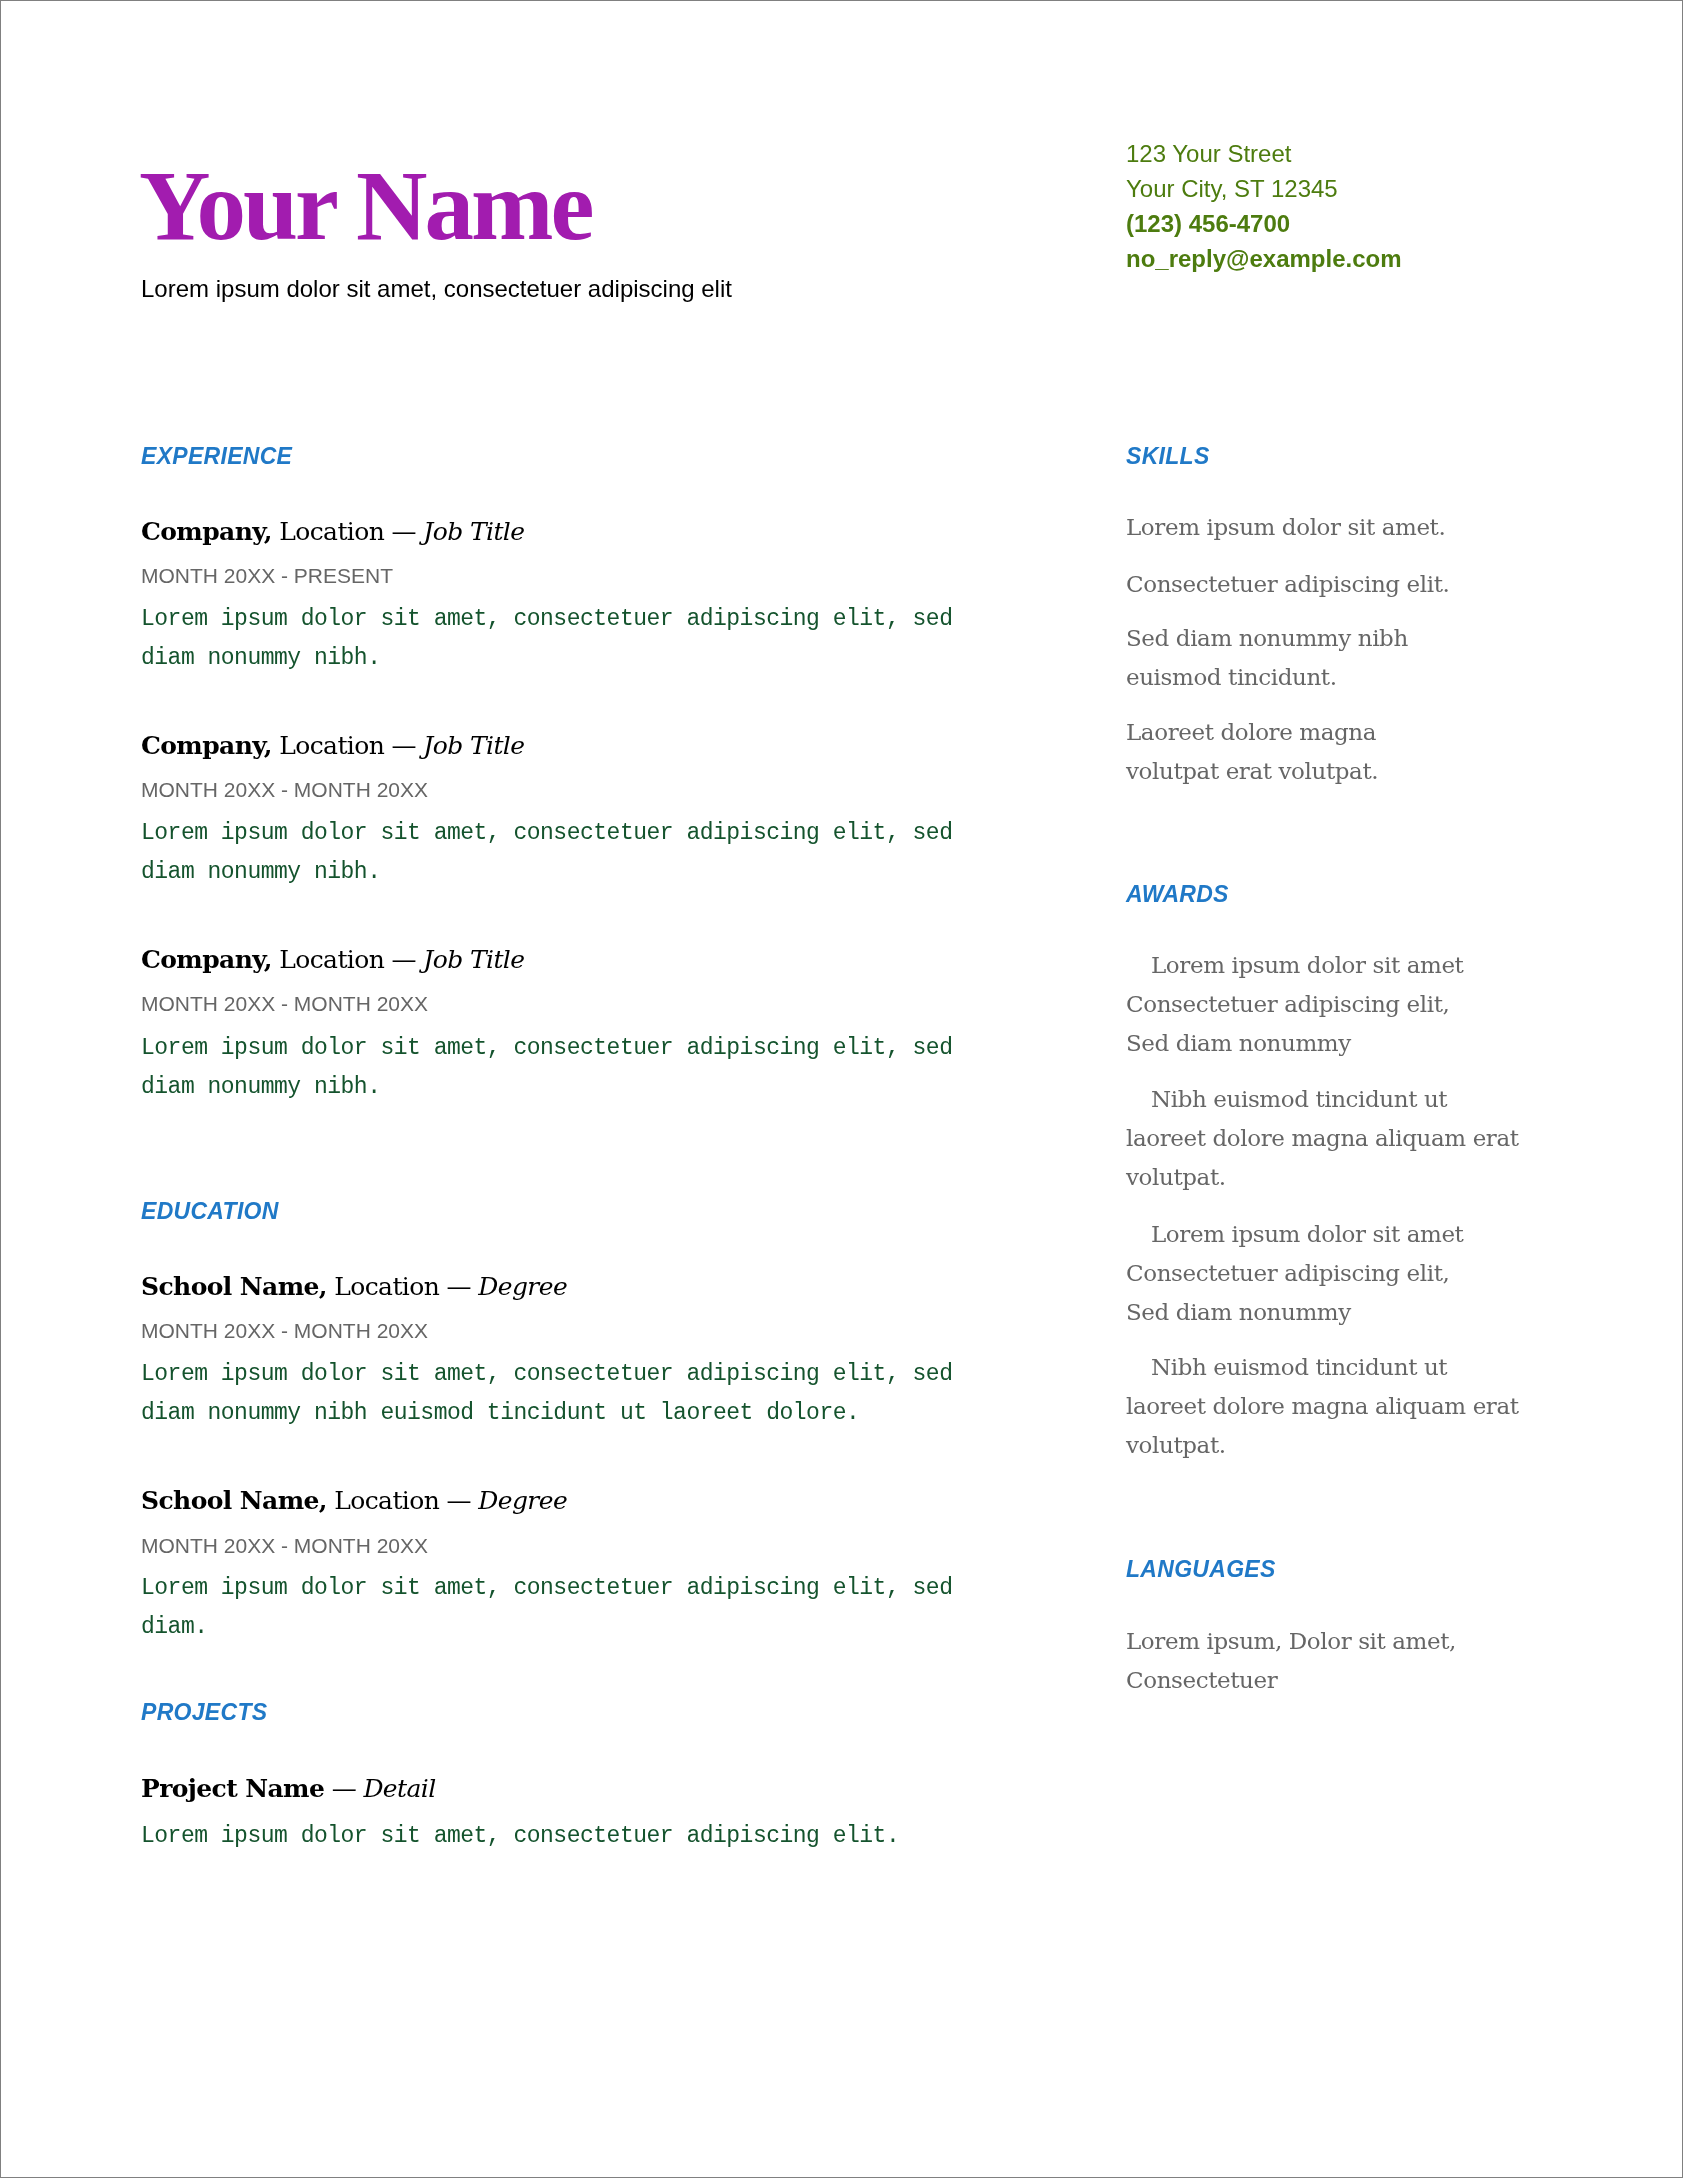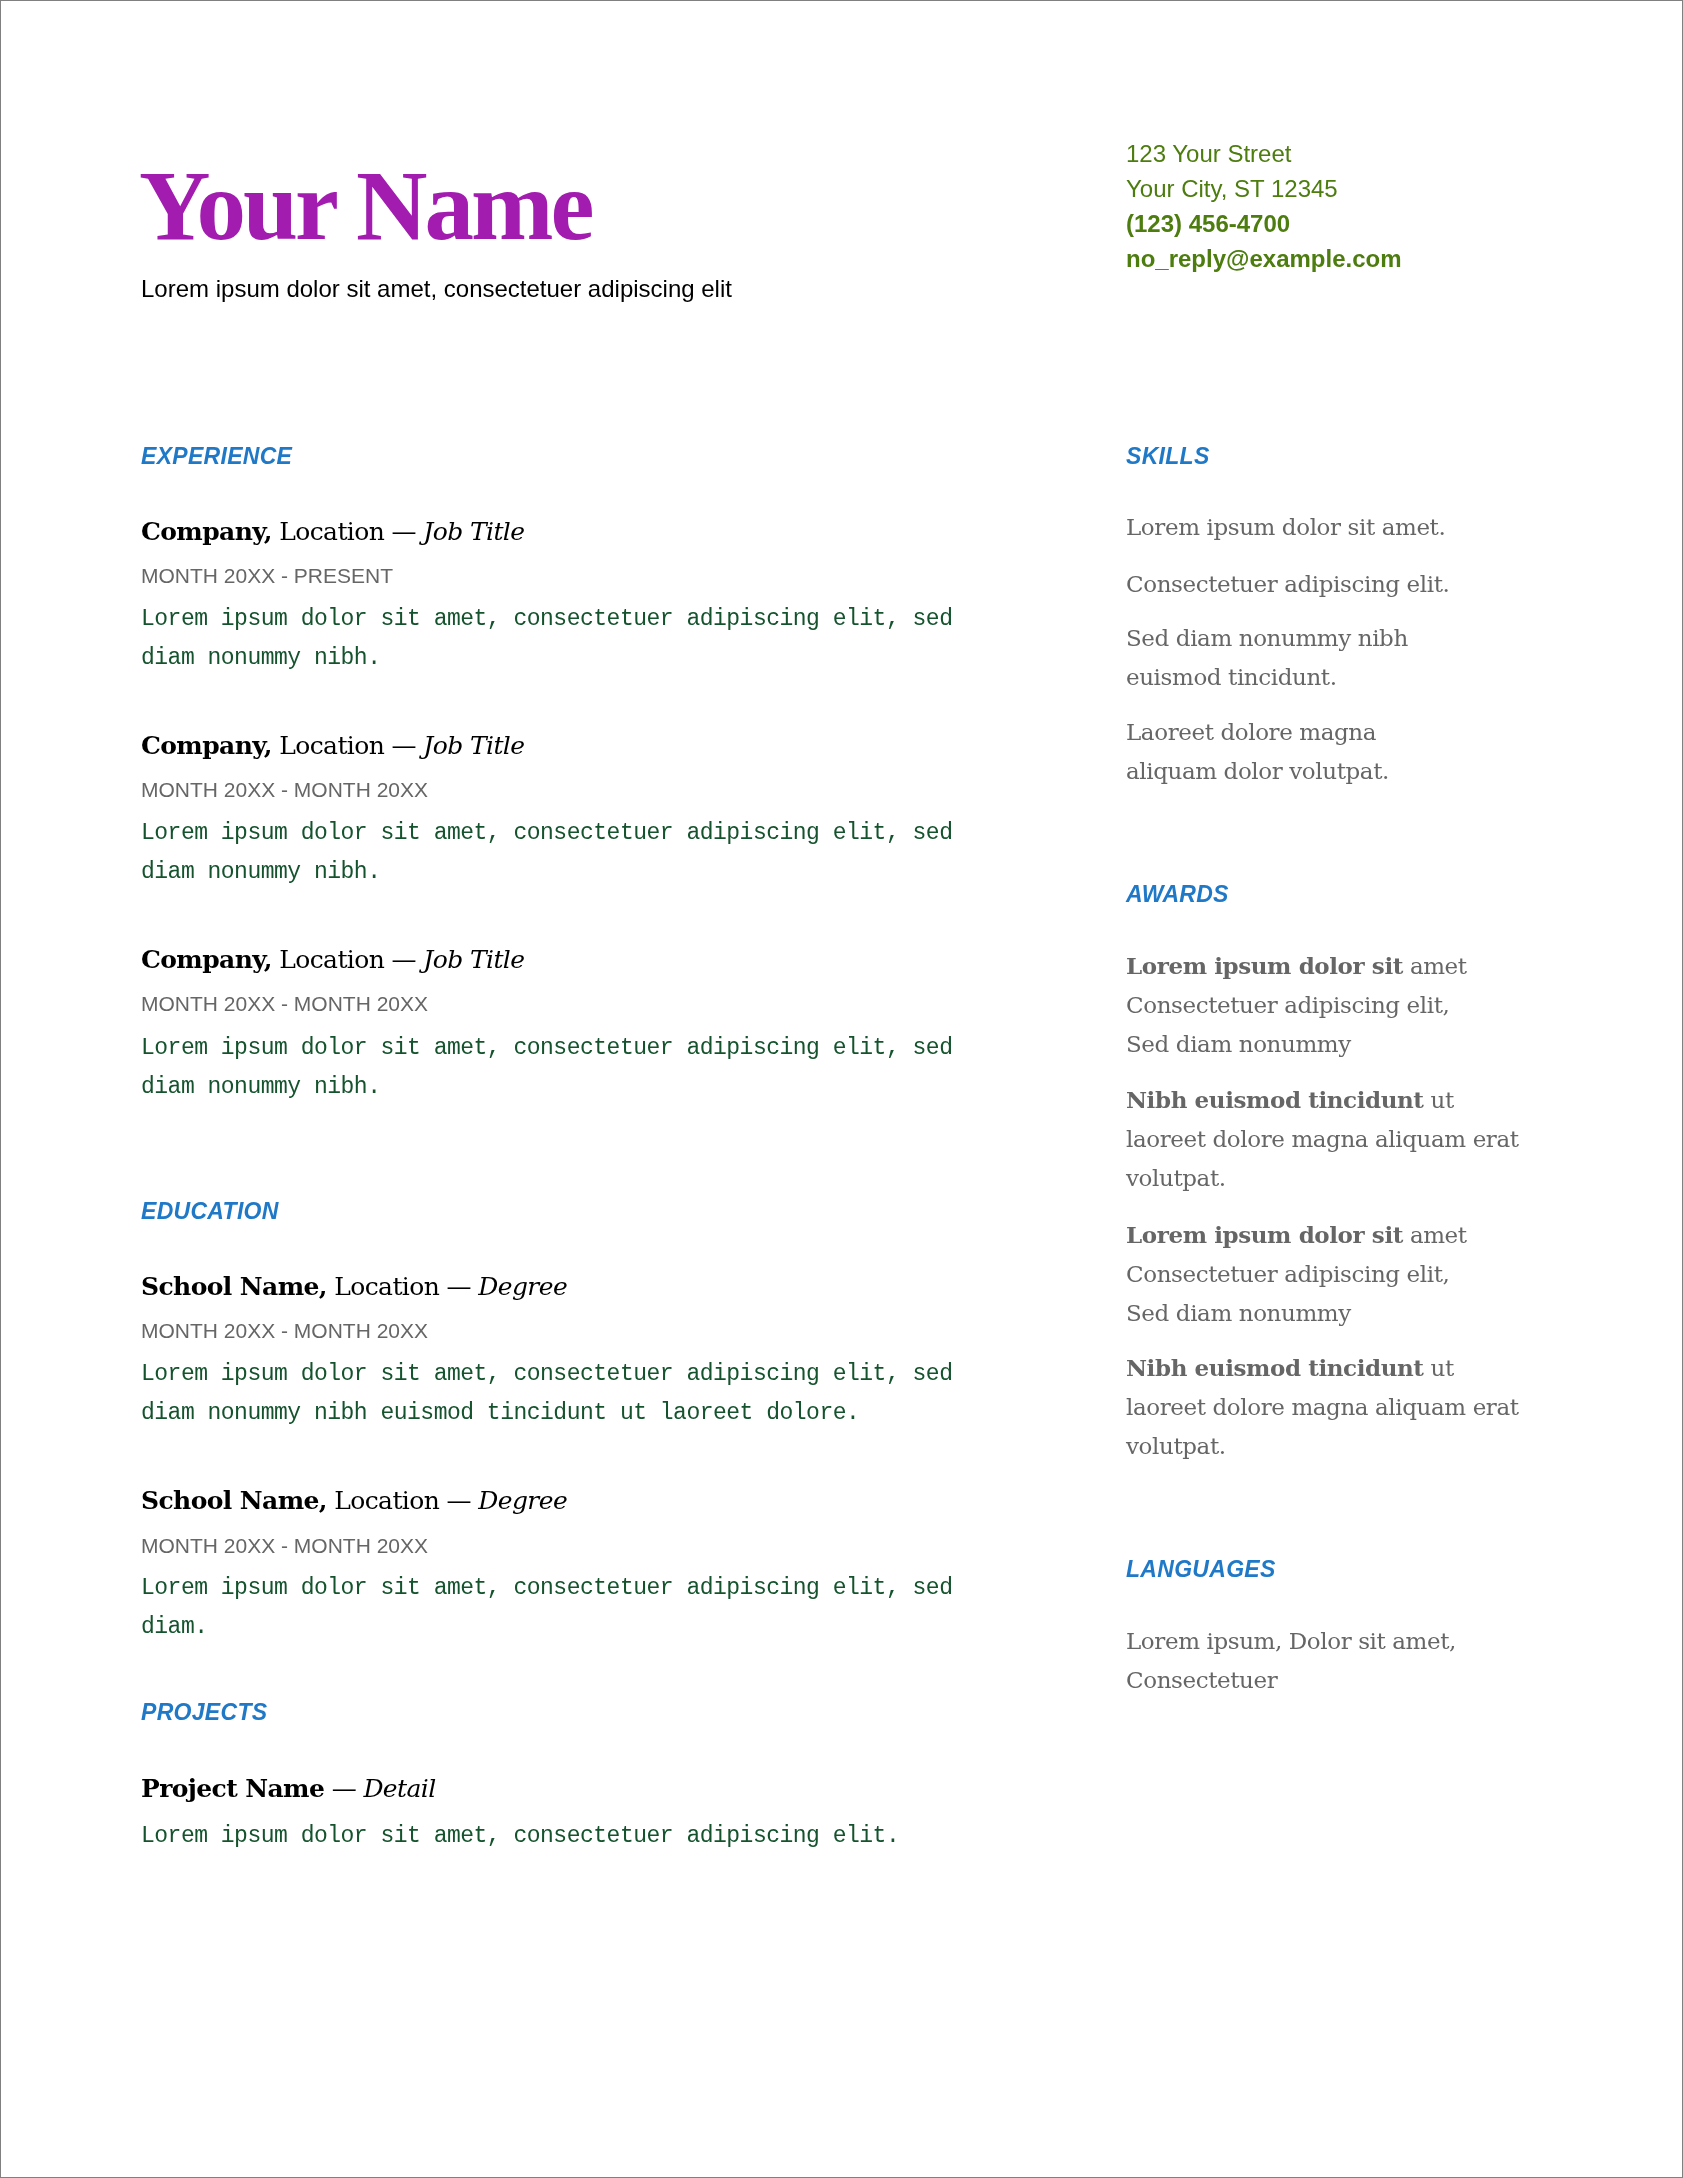--- a/index.html
+++ b/index.html
@@ -38,21 +38,21 @@
     font-family: "Liberation Sans", sans-serif; font-size: 21px; line-height: 26px; color: #666666;
   }
   .entry-body {
     font-family: Liberation Mono, monospace; font-size: 23px; line-height: 39px; color: #14532d;
     letter-spacing: -0.5px; white-space: normal; width: 851px;
   }
   .side-text {
     font-family: "DejaVu Serif", serif; font-size: 23px; line-height: 39px; color: #666666;
     letter-spacing: -0.4px; white-space: normal; width: 396px;
   }
-  .side-text .strong { font-weight: bold; }
+  .side-text .strong { font-weight: normal; margin-left: 25px; }
 </style>
 </head>
 <body>
 
 <div class="page">
 
   <div class="abs name">Your Name</div>
   <div class="abs subtitle">Lorem ipsum dolor sit amet, consectetuer adipiscing elit</div>
 
   <div class="abs contact">
@@ -100,21 +100,21 @@
 
   <div class="abs entry-heading" style="left:140px; top:1770px;">
     <span class="strong">Project Name</span><span> — </span><span class="em">Detail</span>
   </div>
   <div class="abs entry-body" style="left:140px; top:1816px;">Lorem ipsum dolor sit amet, consectetuer adipiscing elit.</div>
 
   <div class="abs section-title" style="left:1125px; top:441px;">SKILLS</div>
   <div class="abs side-text" style="left:1125px; top:507px;">Lorem ipsum dolor sit amet.</div>
   <div class="abs side-text" style="left:1125px; top:564px;">Consectetuer adipiscing elit.</div>
   <div class="abs side-text" style="left:1125px; top:618px; width:327px;">Sed diam nonummy nibh euismod tincidunt.</div>
-  <div class="abs side-text" style="left:1125px; top:712px; width:327px;">Laoreet dolore magna aliquam dolor volutpat.</div>
+  <div class="abs side-text" style="left:1125px; top:712px; width:327px;">Laoreet dolore magna volutpat erat volutpat.</div>
 
   <div class="abs section-title" style="left:1125px; top:879px;">AWARDS</div>
   <div class="abs side-text" style="left:1125px; top:945px; width:371px;">
     <span class="strong">Lorem ipsum dolor sit</span><span> amet Consectetuer adipiscing elit, Sed diam nonummy</span>
   </div>
   <div class="abs side-text" style="left:1125px; top:1079px; width:396px;">
     <span class="strong">Nibh euismod tincidunt</span><span> ut laoreet dolore magna aliquam erat volutpat.</span>
   </div>
   <div class="abs side-text" style="left:1125px; top:1214px; width:371px;">
     <span class="strong">Lorem ipsum dolor sit</span><span> amet Consectetuer adipiscing elit, Sed diam nonummy</span>

